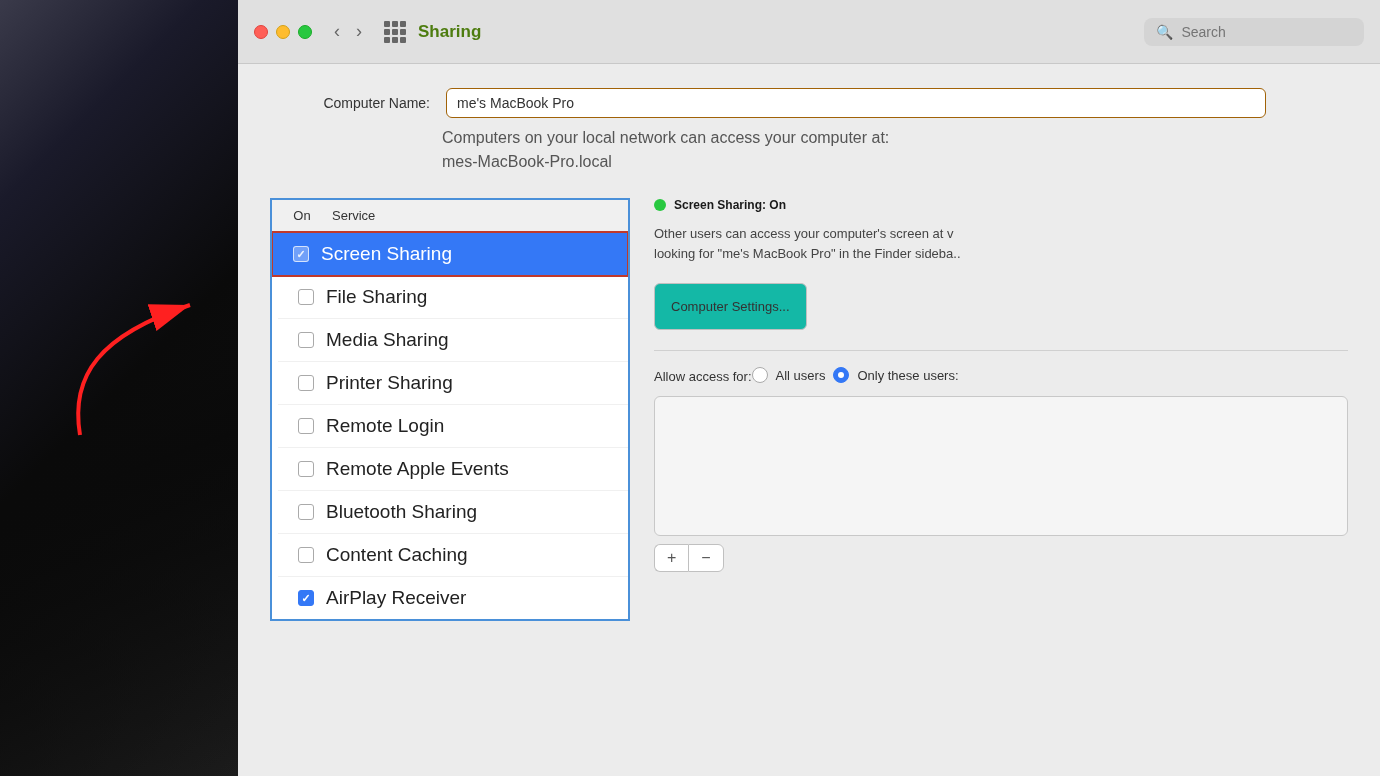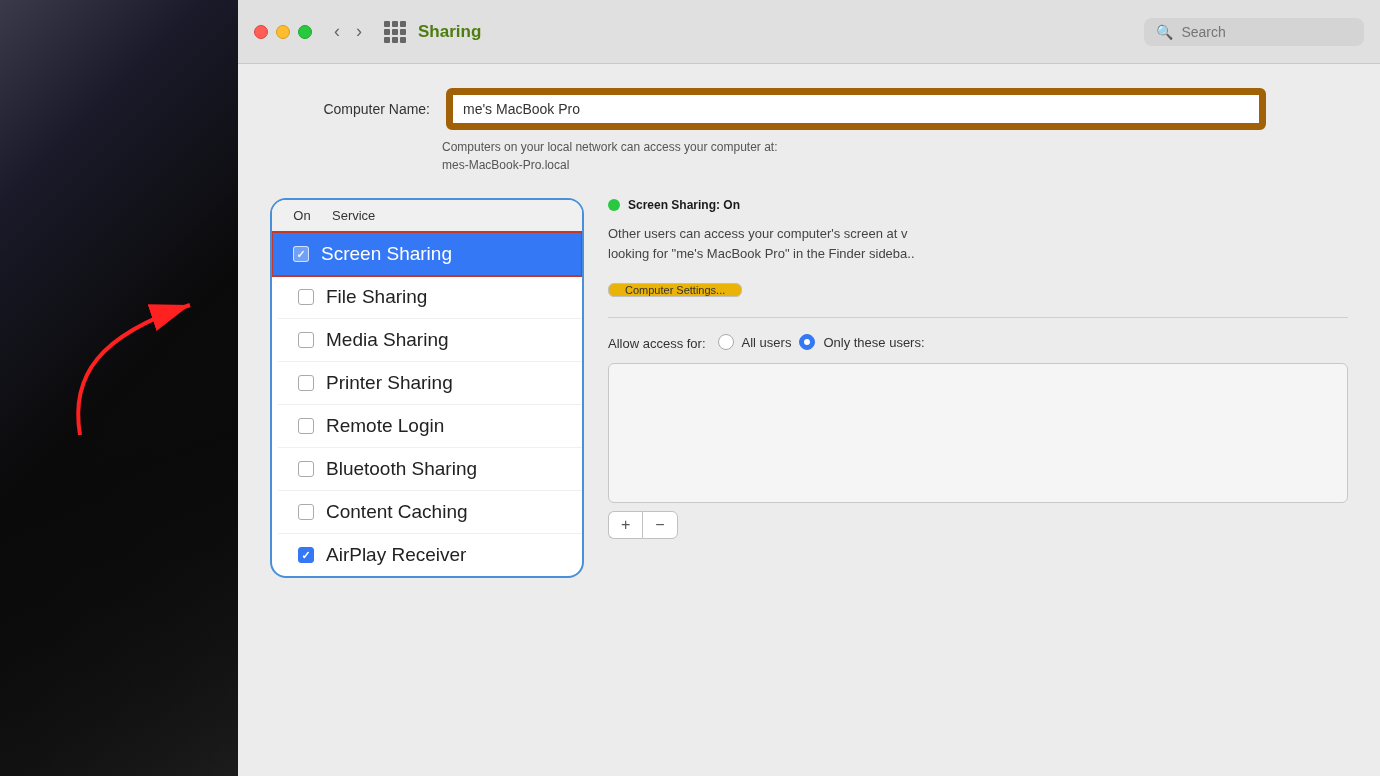--- a/index.html
+++ b/index.html
@@ -137,47 +137,47 @@
       font-weight: 500;
       color: #333;
       width: 160px;
       text-align: right;
       margin-right: 16px;
     }
     .computer-name-input {
       flex: 1;
       max-width: 820px;
       background: white;
-      border: 7px solid #a16207;
+      border: 1px solid #a16207;
       border-radius: 6px;
       padding: 6px 10px;
       font-size: 14px;
       color: #333;
     }
 
     .computer-name-hint {
-      font-size: 12px;
+      font-size: 16px;
       color: #555;
       margin-left: 172px;
       margin-bottom: 24px;
       line-height: 1.5;
     }
 
     
     .main-panel {
       display: flex;
       gap: 24px;
     }
 
     
     .services-panel {
-      width: 314px;
+      width: 360px;
       flex-shrink: 0;
       border: 2px solid #4a90d9;
-      border-radius: 16px;
+      border-radius: 0;
       background: white;
       overflow: hidden;
     }
 
     .services-header {
       display: flex;
       background: #f0f0f0;
       border-bottom: 1px solid #d0d0d0;
       padding: 8px 0;
     }
@@ -272,41 +272,41 @@
 
     .sharing-desc {
       font-size: 13px;
       color: #444;
       line-height: 1.5;
       margin-bottom: 20px;
       max-width: 480px;
     }
 
     .computer-settings-btn {
-      background: #eab308;
+      background: #14b8a6;
       border: 1px solid #c0c0c0;
       border-radius: 6px;
-      padding: 0 16px;
-      font-size: 11px;
+      padding: 15px 16px;
+      font-size: 13px;
       color: #333;
       cursor: pointer;
       margin-bottom: 20px;
       display: block;
     }
 
     .divider {
       height: 1px;
       background: #d0d0d0;
       margin: 16px 0;
     }
 
     .allow-access-row {
       display: flex;
       align-items: flex-start;
-      gap: 12px;
+      gap: 0;
       margin-bottom: 12px;
     }
     .allow-access-label {
       font-size: 13px;
       color: #333;
       font-weight: 500;
       white-space: nowrap;
       padding-top: 2px;
     }
     .radio-options {
@@ -467,20 +467,24 @@
           <div class="service-checkbox"></div>
           <span class="service-name">Printer Sharing</span>
         </div>
 
         <div class="service-item">
           <div class="service-checkbox"></div>
           <span class="service-name">Remote Login</span>
         </div>
 
 
+        <div class="service-item">
+          <div class="service-checkbox"></div>
+          <span class="service-name">Remote Apple Events</span>
+        </div>
 
         <div class="service-item">
           <div class="service-checkbox"></div>
           <span class="service-name">Bluetooth Sharing</span>
         </div>
 
 
         <div class="service-item">
           <div class="service-checkbox"></div>
           <span class="service-name">Content Caching</span>

